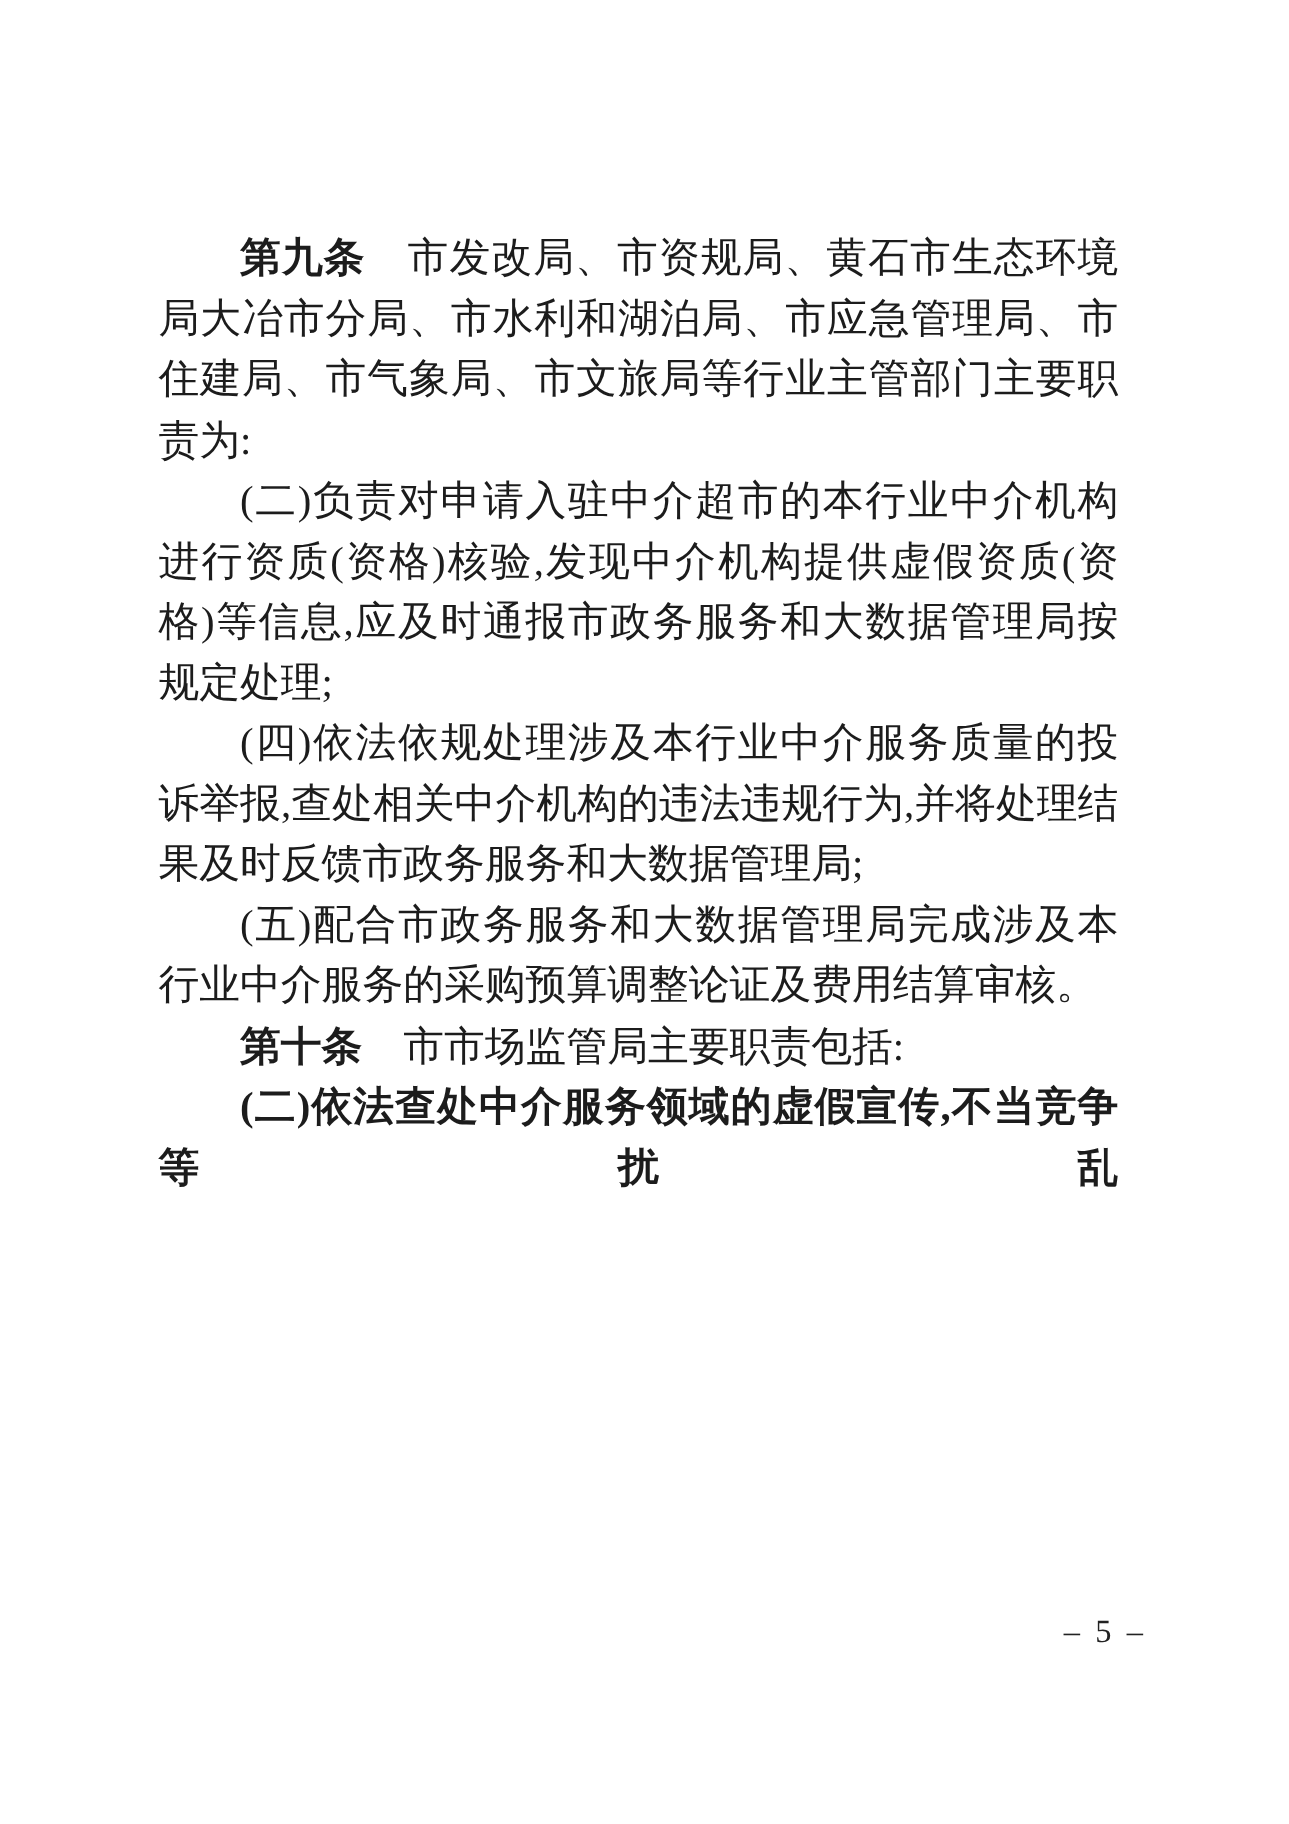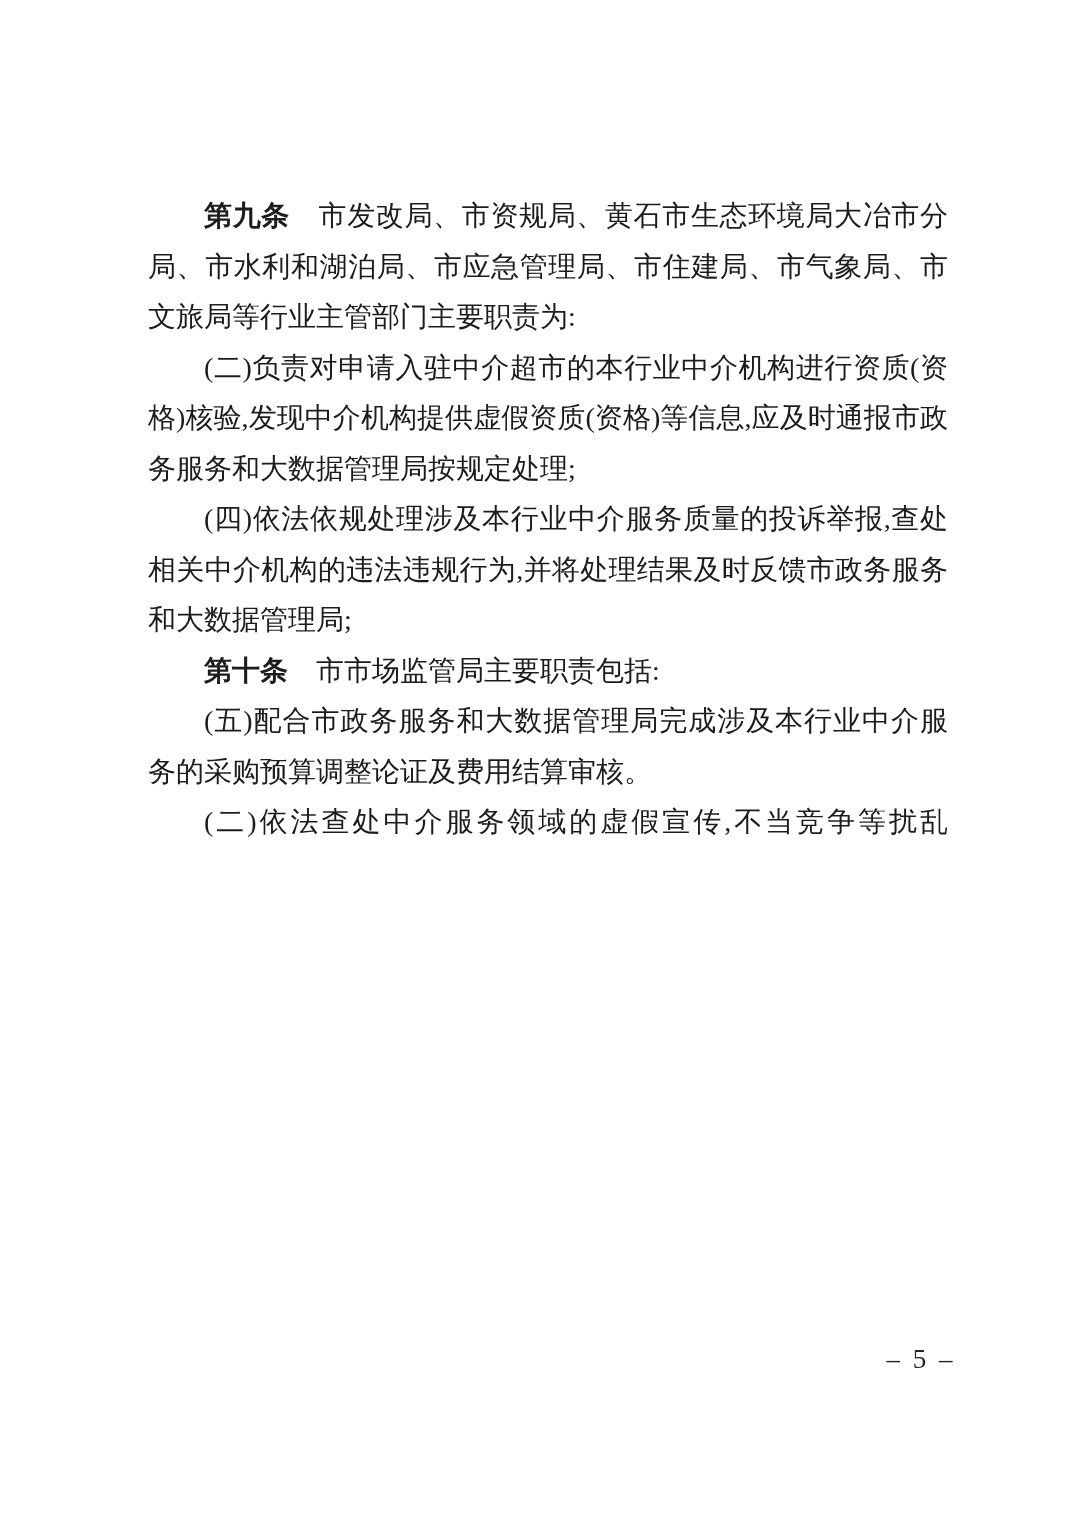--- a/index.html
+++ b/index.html
@@ -10,38 +10,39 @@
     width: 1074px;
     height: 1520px;
     background: #ffffff;
     position: relative;
     overflow: hidden;
     font-family: "Liberation Serif", "DejaVu Serif", serif;
     color: #1c1c1c;
   }
   .text-block {
     position: absolute;
-    left: 148px;
+    left: 132px;
     top: 191px;
     width: 800px;
-    font-size: 28px;
+    font-size: 34px;
     line-height: 50.5px;
     text-align: justify;
     text-justify: inter-character;
     line-break: strict;
     word-break: normal;
   }
   .para {
     margin: 0;
     padding: 0;
     text-indent: 2em;
   }
   
   .para.continues {
     text-align-last: justify;
+    font-weight: bold;
   }
   .lead {
     font-weight: 700;
   }
   .page-number {
     position: absolute;
     left: 856px;
     top: 1344px;
     width: 130px;
     text-align: center;
@@ -56,21 +57,21 @@
 
 <main class="text-block">
   <p class="para"><b class="lead">第九条</b><span>　市发改局、市资规局、黄石市生态环境局大冶市分局、市水利和湖泊局、市应急管理局、市住建局、市气象局、市文旅局等行业主管部门主要职责为:</span></p>
 
 
   <p class="para"><b class="lead"></b><span>(二)负责对申请入驻中介超市的本行业中介机构进行资质(资格)核验,发现中介机构提供虚假资质(资格)等信息,应及时通报市政务服务和大数据管理局按规定处理;</span></p>
 
 
   <p class="para"><b class="lead"></b><span>(四)依法依规处理涉及本行业中介服务质量的投诉举报,查处相关中介机构的违法违规行为,并将处理结果及时反馈市政务服务和大数据管理局;</span></p>
 
+  <p class="para"><b class="lead"></b><span>(五)配合市政务服务和大数据管理局完成涉及本行业中介服务的采购预算调整论证及费用结算审核。</span></p>
+
   <p class="para"><b class="lead">第十条</b><span>　市市场监管局主要职责包括:</span></p>
-
-  <p class="para"><b class="lead"></b><span>(五)配合市政务服务和大数据管理局完成涉及本行业中介服务的采购预算调整论证及费用结算审核。</span></p>
 
 
   <p class="para continues"><b class="lead"></b><span>(二)依法查处中介服务领域的虚假宣传,不当竞争等扰乱</span></p>
 </main>
 
 <div class="page-number">– 5 –</div>
 
 </body></html>

